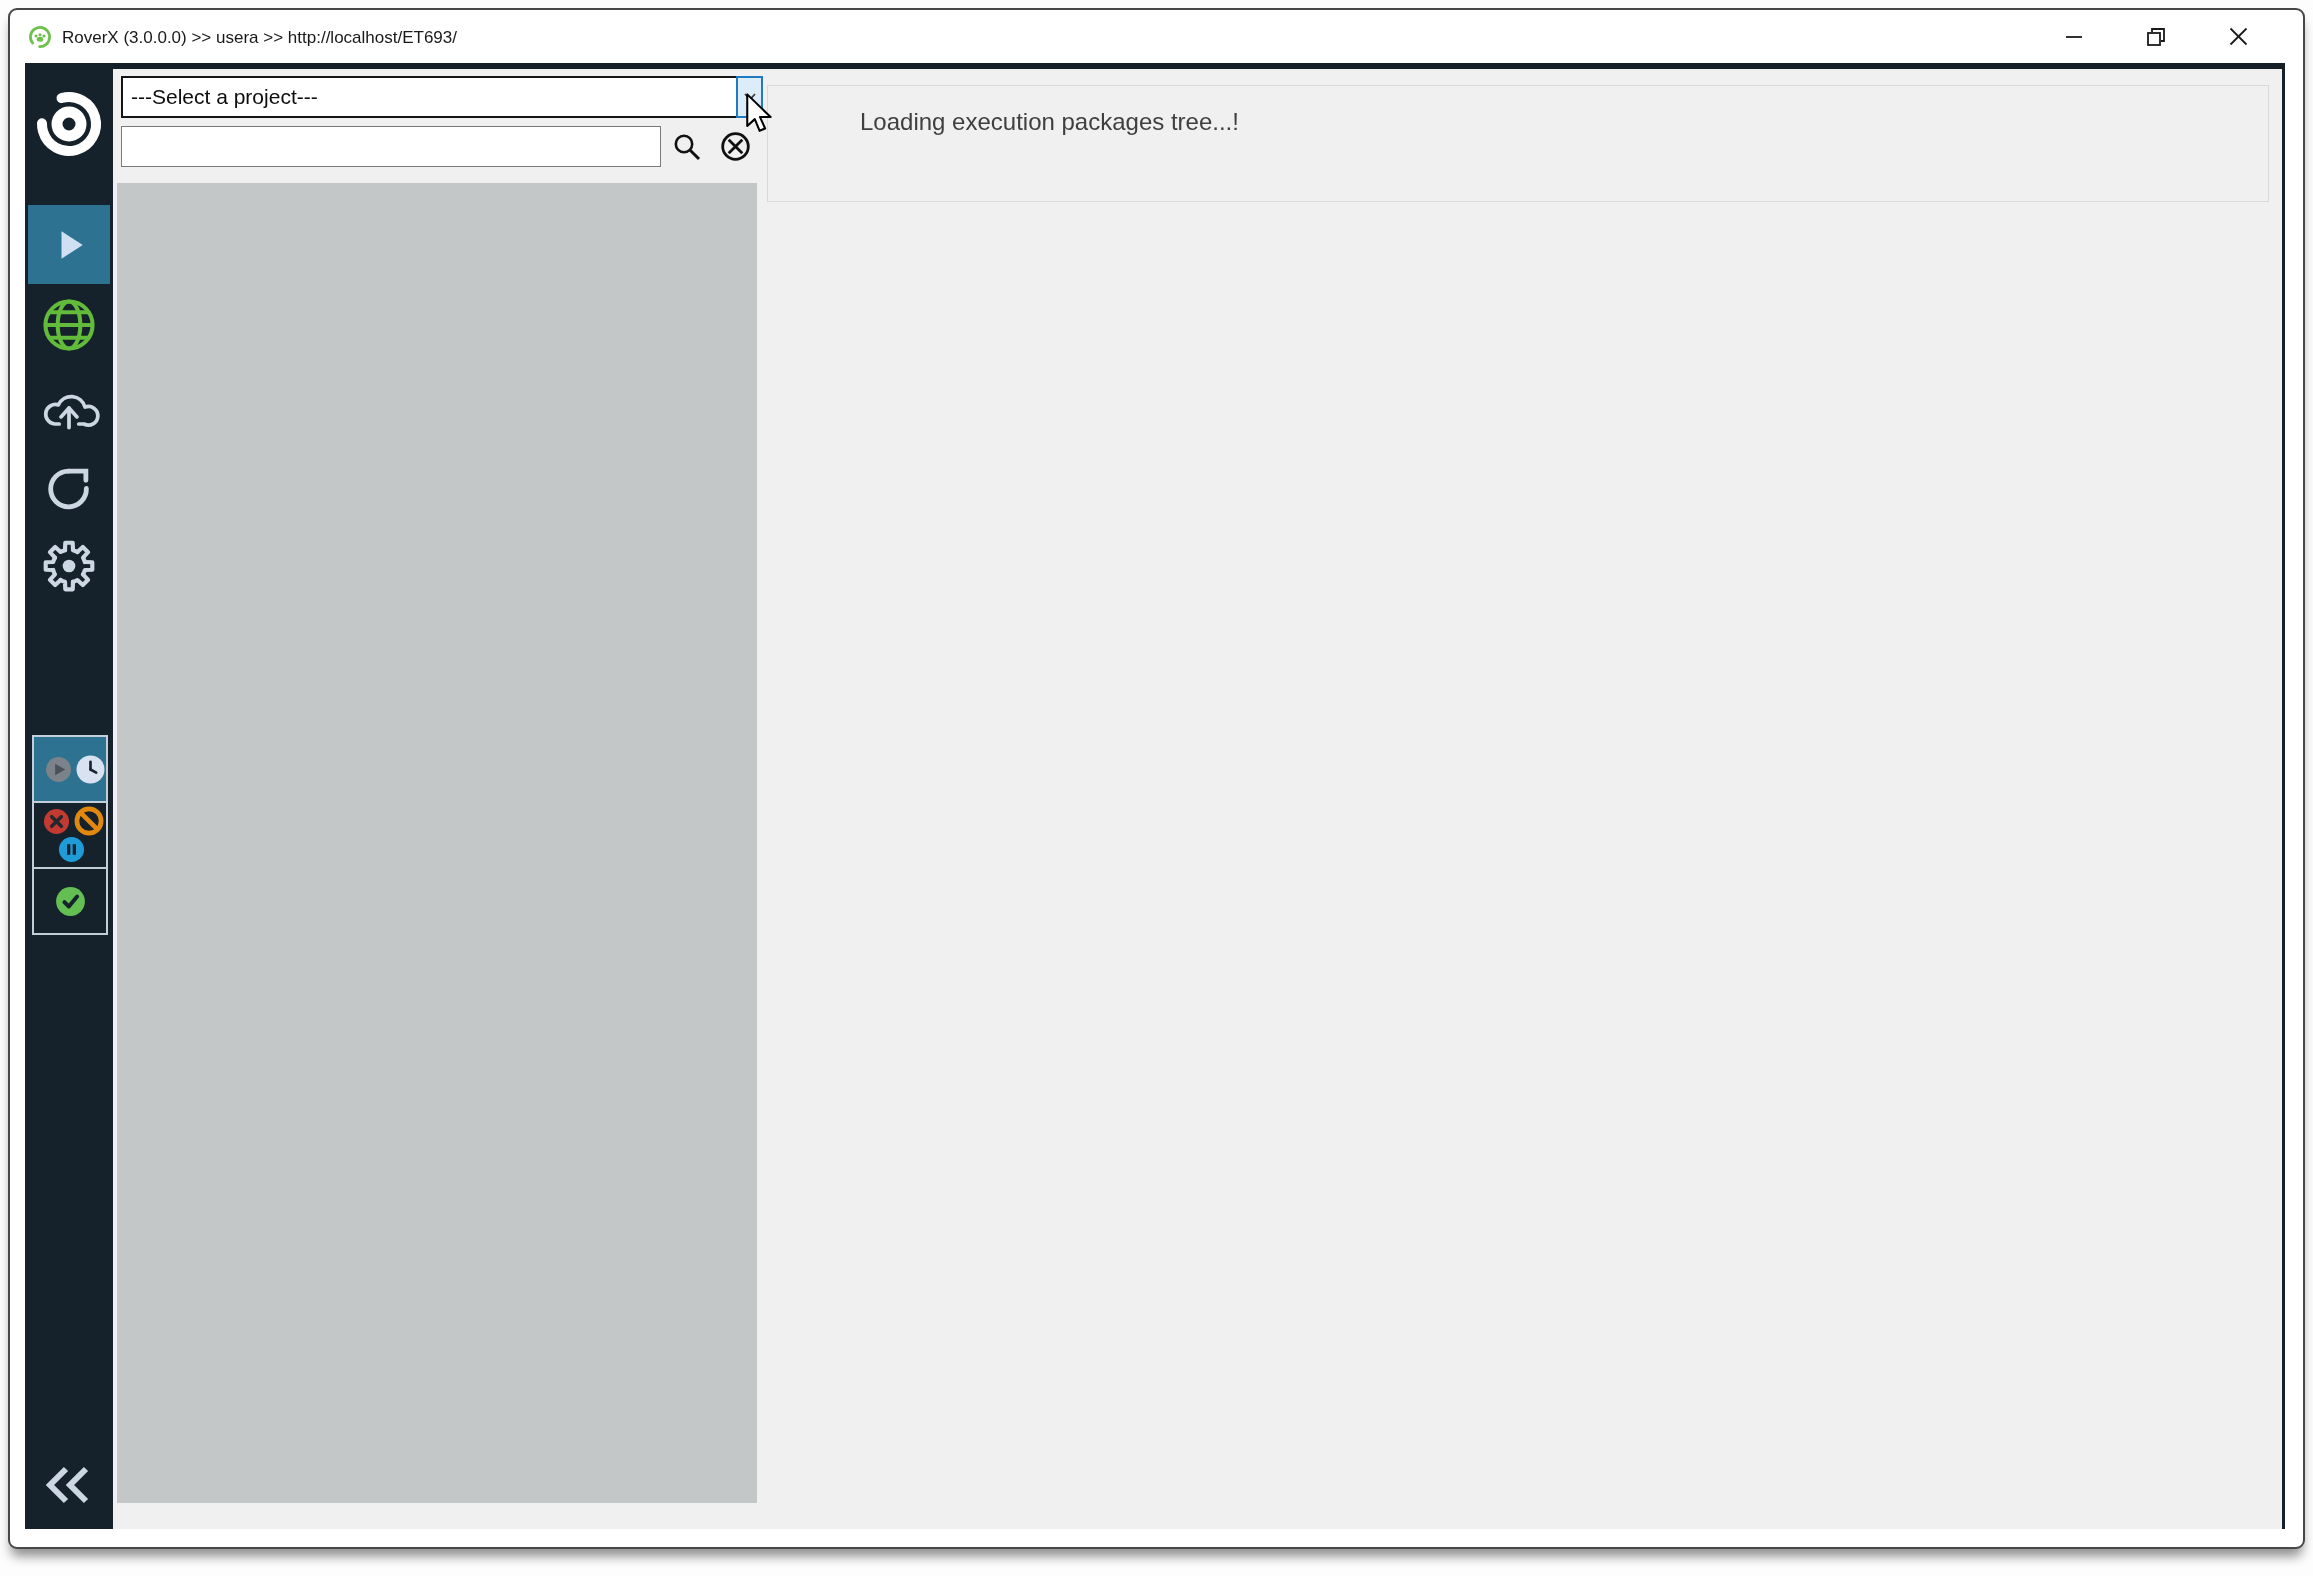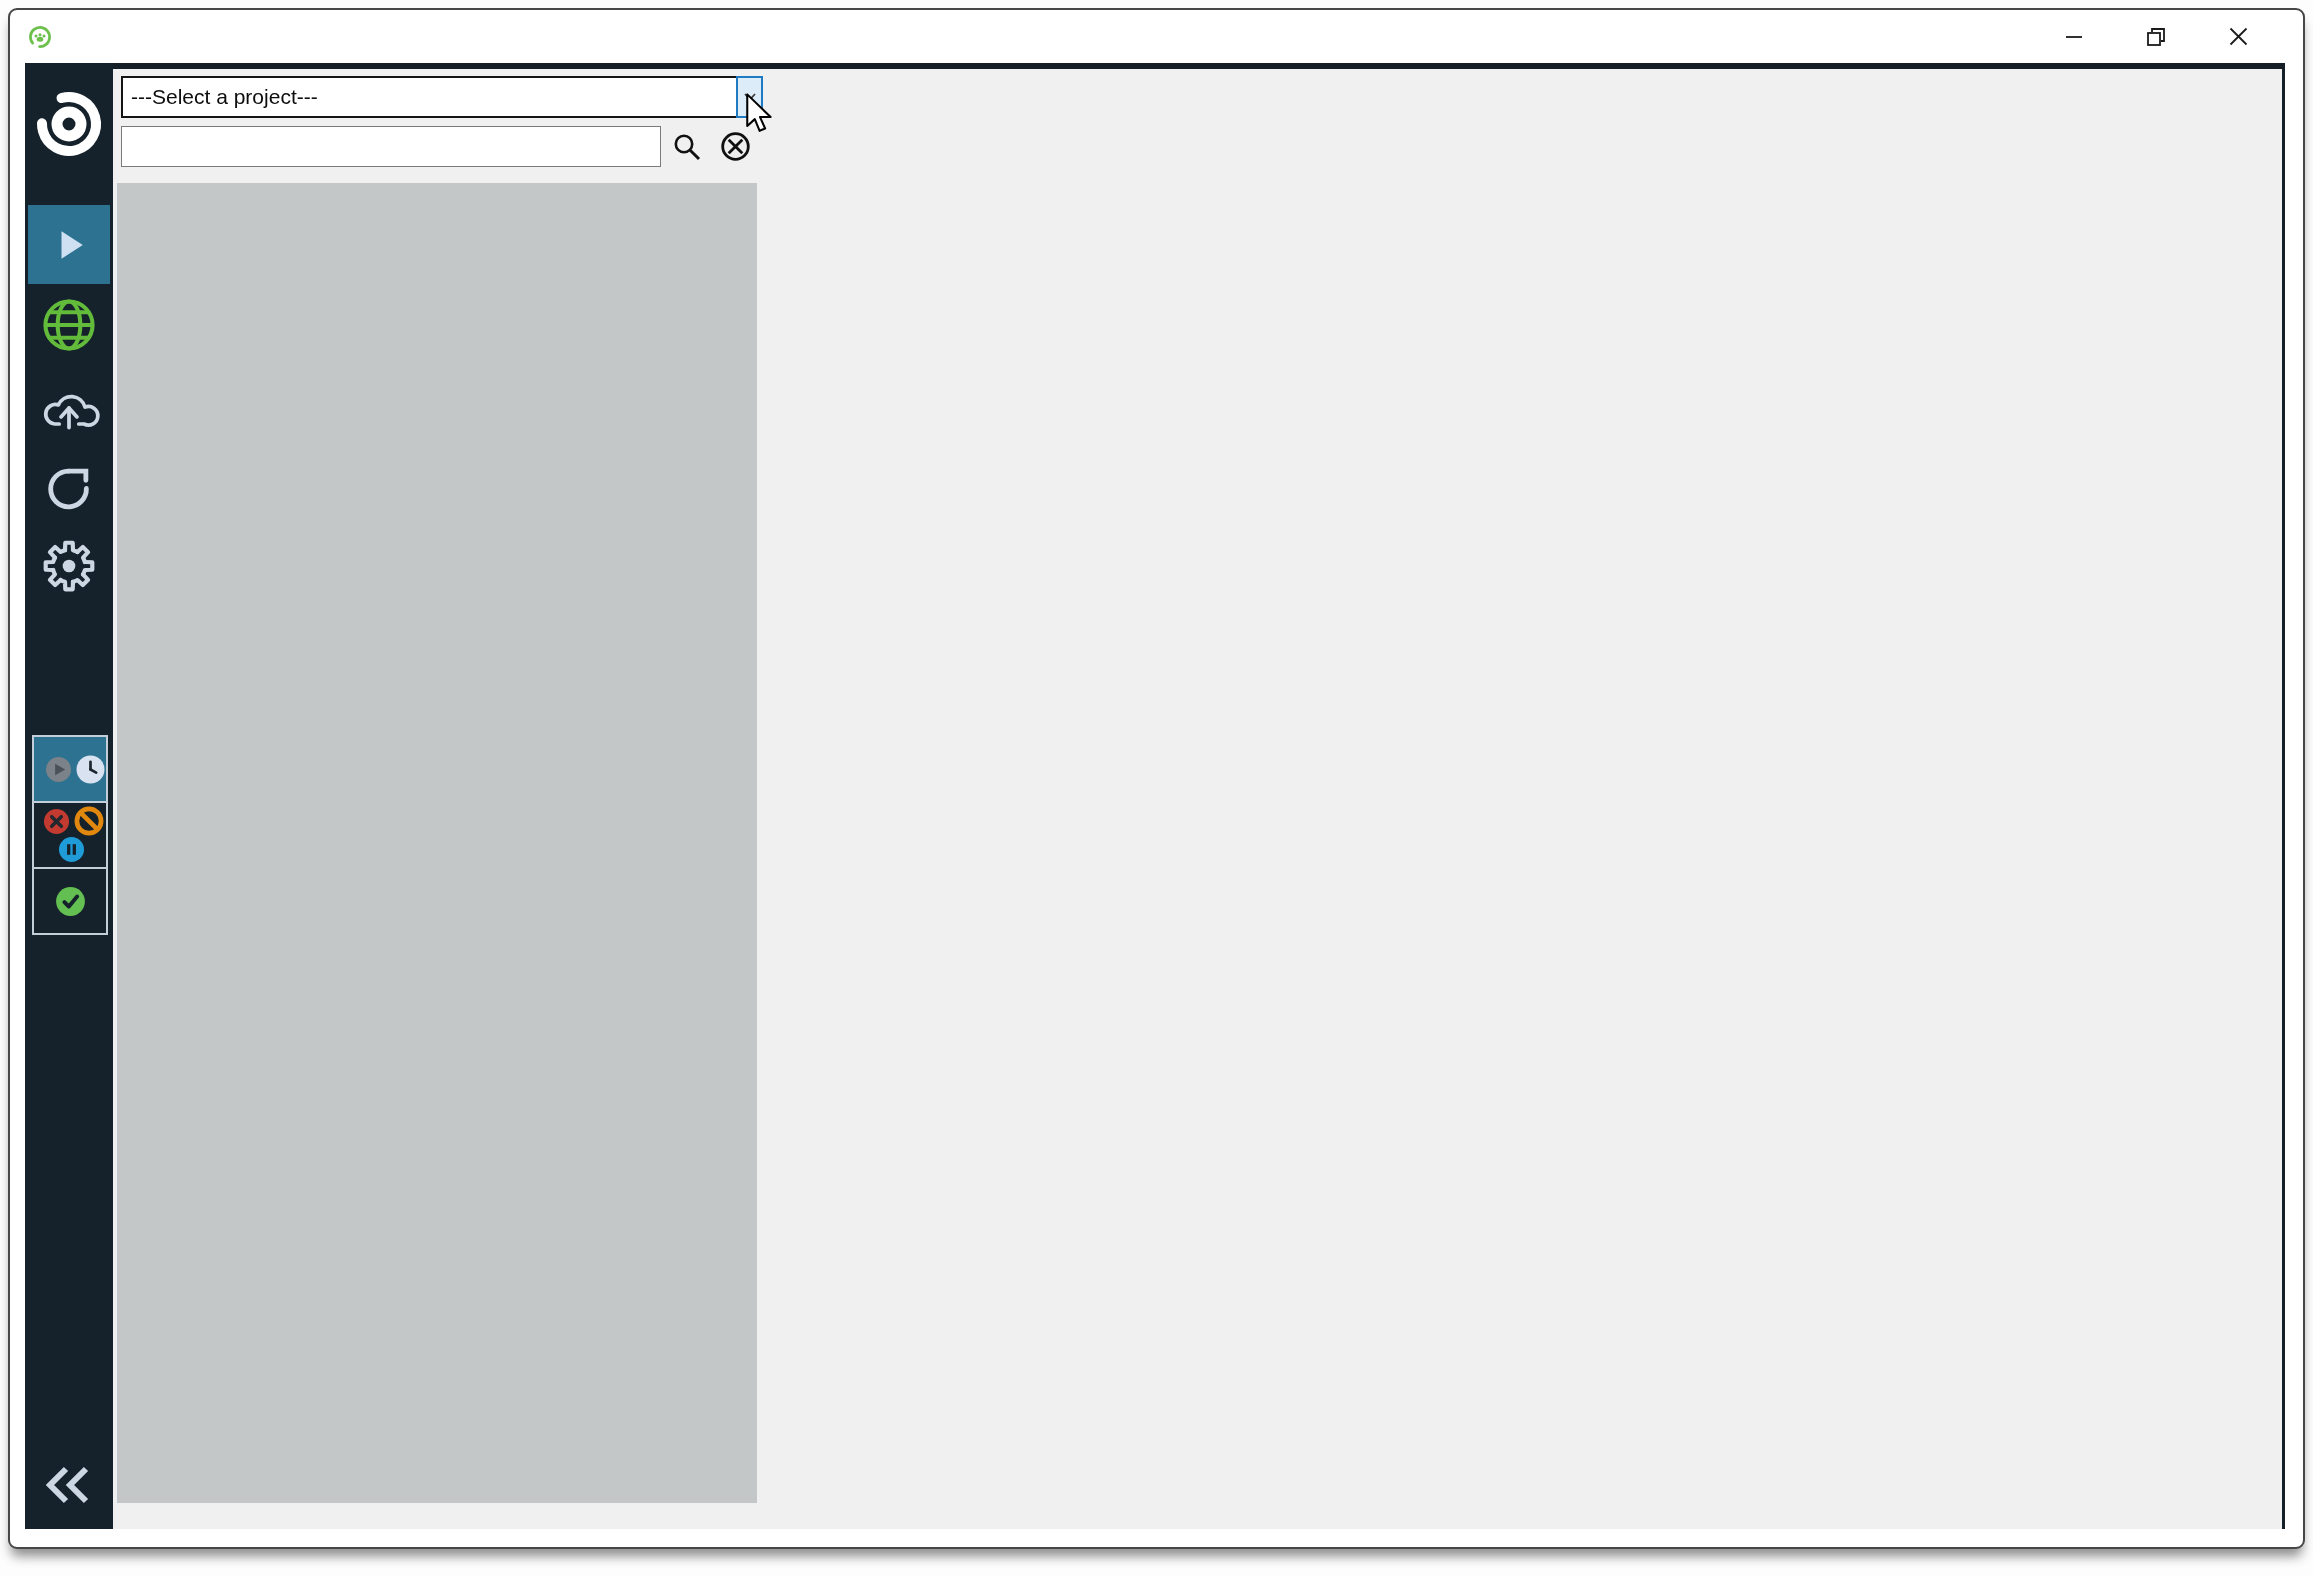--- a/index.html
+++ b/index.html
@@ -92,20 +92,21 @@
     <div class="titlebar">
       <span class="app-icon">
         <svg width="24" height="24" viewBox="0 0 24 24">
           <circle cx="12" cy="12" r="9.6" fill="none" stroke="#6CC04B" stroke-width="2.7" stroke-dasharray="52 8.3" transform="rotate(140 12 12)" stroke-linecap="round"></circle>
           <ellipse cx="12" cy="14.2" rx="3.3" ry="2.5" fill="#6CC04B"></ellipse>
           <circle cx="8" cy="11" r="1.5" fill="#6CC04B"></circle>
           <circle cx="12" cy="9.7" r="1.5" fill="#6CC04B"></circle>
           <circle cx="16" cy="11" r="1.5" fill="#6CC04B"></circle>
         </svg>
       </span>
+      <span class="title">RoverX (3.0.0.0) &gt;&gt; usera &gt;&gt; http://localhost/ET693/</span>
       <div class="win-controls">
         <span class="wbtn">
           <svg width="18" height="18" viewBox="0 0 18 18">
             <line x1="1" y1="9" x2="17" y2="9" stroke="#1a1a1a" stroke-width="1.8"></line>
           </svg>
         </span>
         <span class="wbtn">
           <svg width="20" height="20" viewBox="0 0 20 20">
             <polyline points="6,5 6,2 18,2 18,14 15,14" fill="none" stroke="#1a1a1a" stroke-width="1.8"></polyline>
             <rect x="2" y="6" width="12" height="12" fill="#ffffff" stroke="#1a1a1a" stroke-width="1.8"></rect>
@@ -267,20 +268,23 @@
       <span class="icon-btn btn-clear">
         <svg width="29" height="29" viewBox="0 0 29 29">
           <circle cx="14.5" cy="14.5" r="12.8" fill="none" stroke="#111111" stroke-width="2.8"></circle>
           <line x1="7.7" y1="7.7" x2="21.3" y2="21.3" stroke="#111111" stroke-width="2.8"></line>
           <line x1="21.3" y1="7.7" x2="7.7" y2="21.3" stroke="#111111" stroke-width="2.8"></line>
         </svg>
       </span>
 
       <div class="tree-panel"></div>
 
+      <div class="loading-box">
+        <span>Loading execution packages tree...!</span>
+      </div>
     </div>
   </div>
 
   <div class="cursor">
     <svg width="34" height="44" viewBox="0 0 24 32">
       <path d="M2 1 L2 24 L7.5 19 L11 27.5 L15 25.8 L11.3 17.5 L19 17.5 Z" fill="#ffffff" stroke="#000000" stroke-width="1.5" stroke-linejoin="round"></path>
     </svg>
   </div>
 </div>
 

